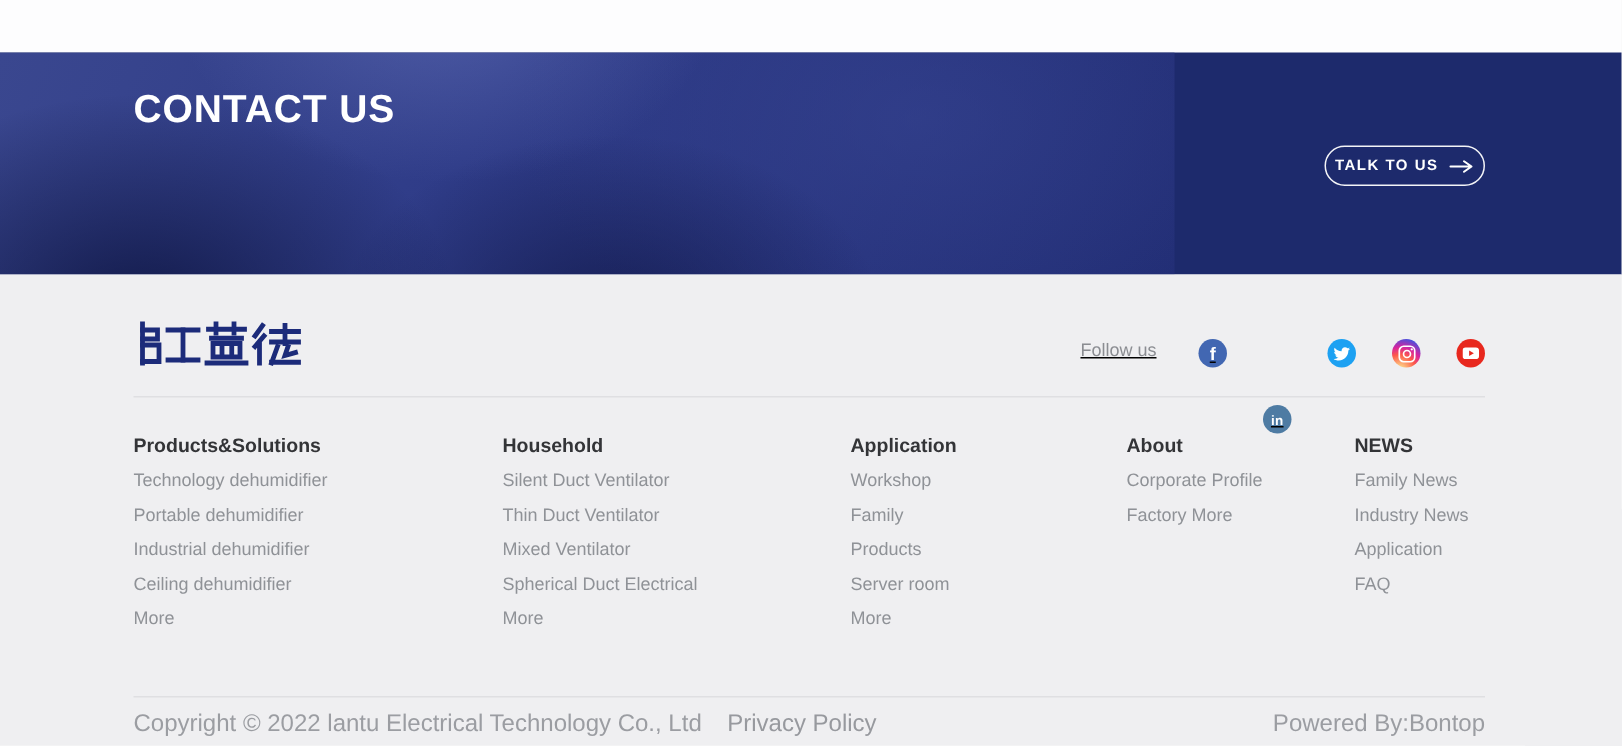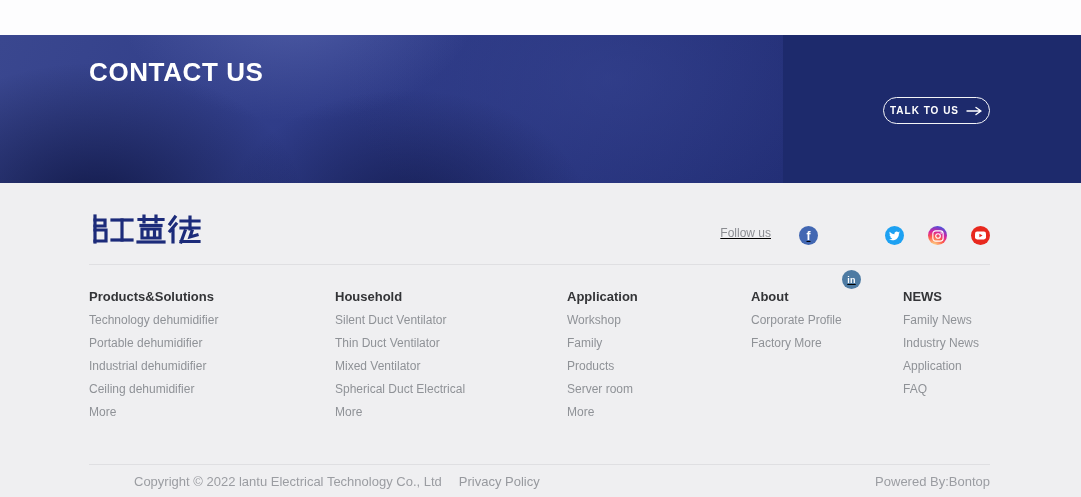--- a/index.html
+++ b/index.html
@@ -105,21 +105,21 @@
   .col-link {
     margin-top: 8px;
     font-size: 12px; color: #8f9297;
     line-height: 15px; cursor: pointer;
   }
   .col-link:first-of-type { margin-top: 6px; }
 
   .bottom-bar {
     position: absolute; left: 0; right: 0; top: 291px;
     display: flex; align-items: flex-start;
-    font-size: 13px; color: #9b9da2; margin-left: 45px;
+    font-size: 16px; color: #9b9da2;
   }
   .privacy { margin-left: 17px; cursor: pointer; color: #97999e; }
   .powered { margin-left: auto; cursor: pointer; }
 </style>
 </head>
 <body>
 
 <div class="page">
 
   <div class="top-strip"></div>

